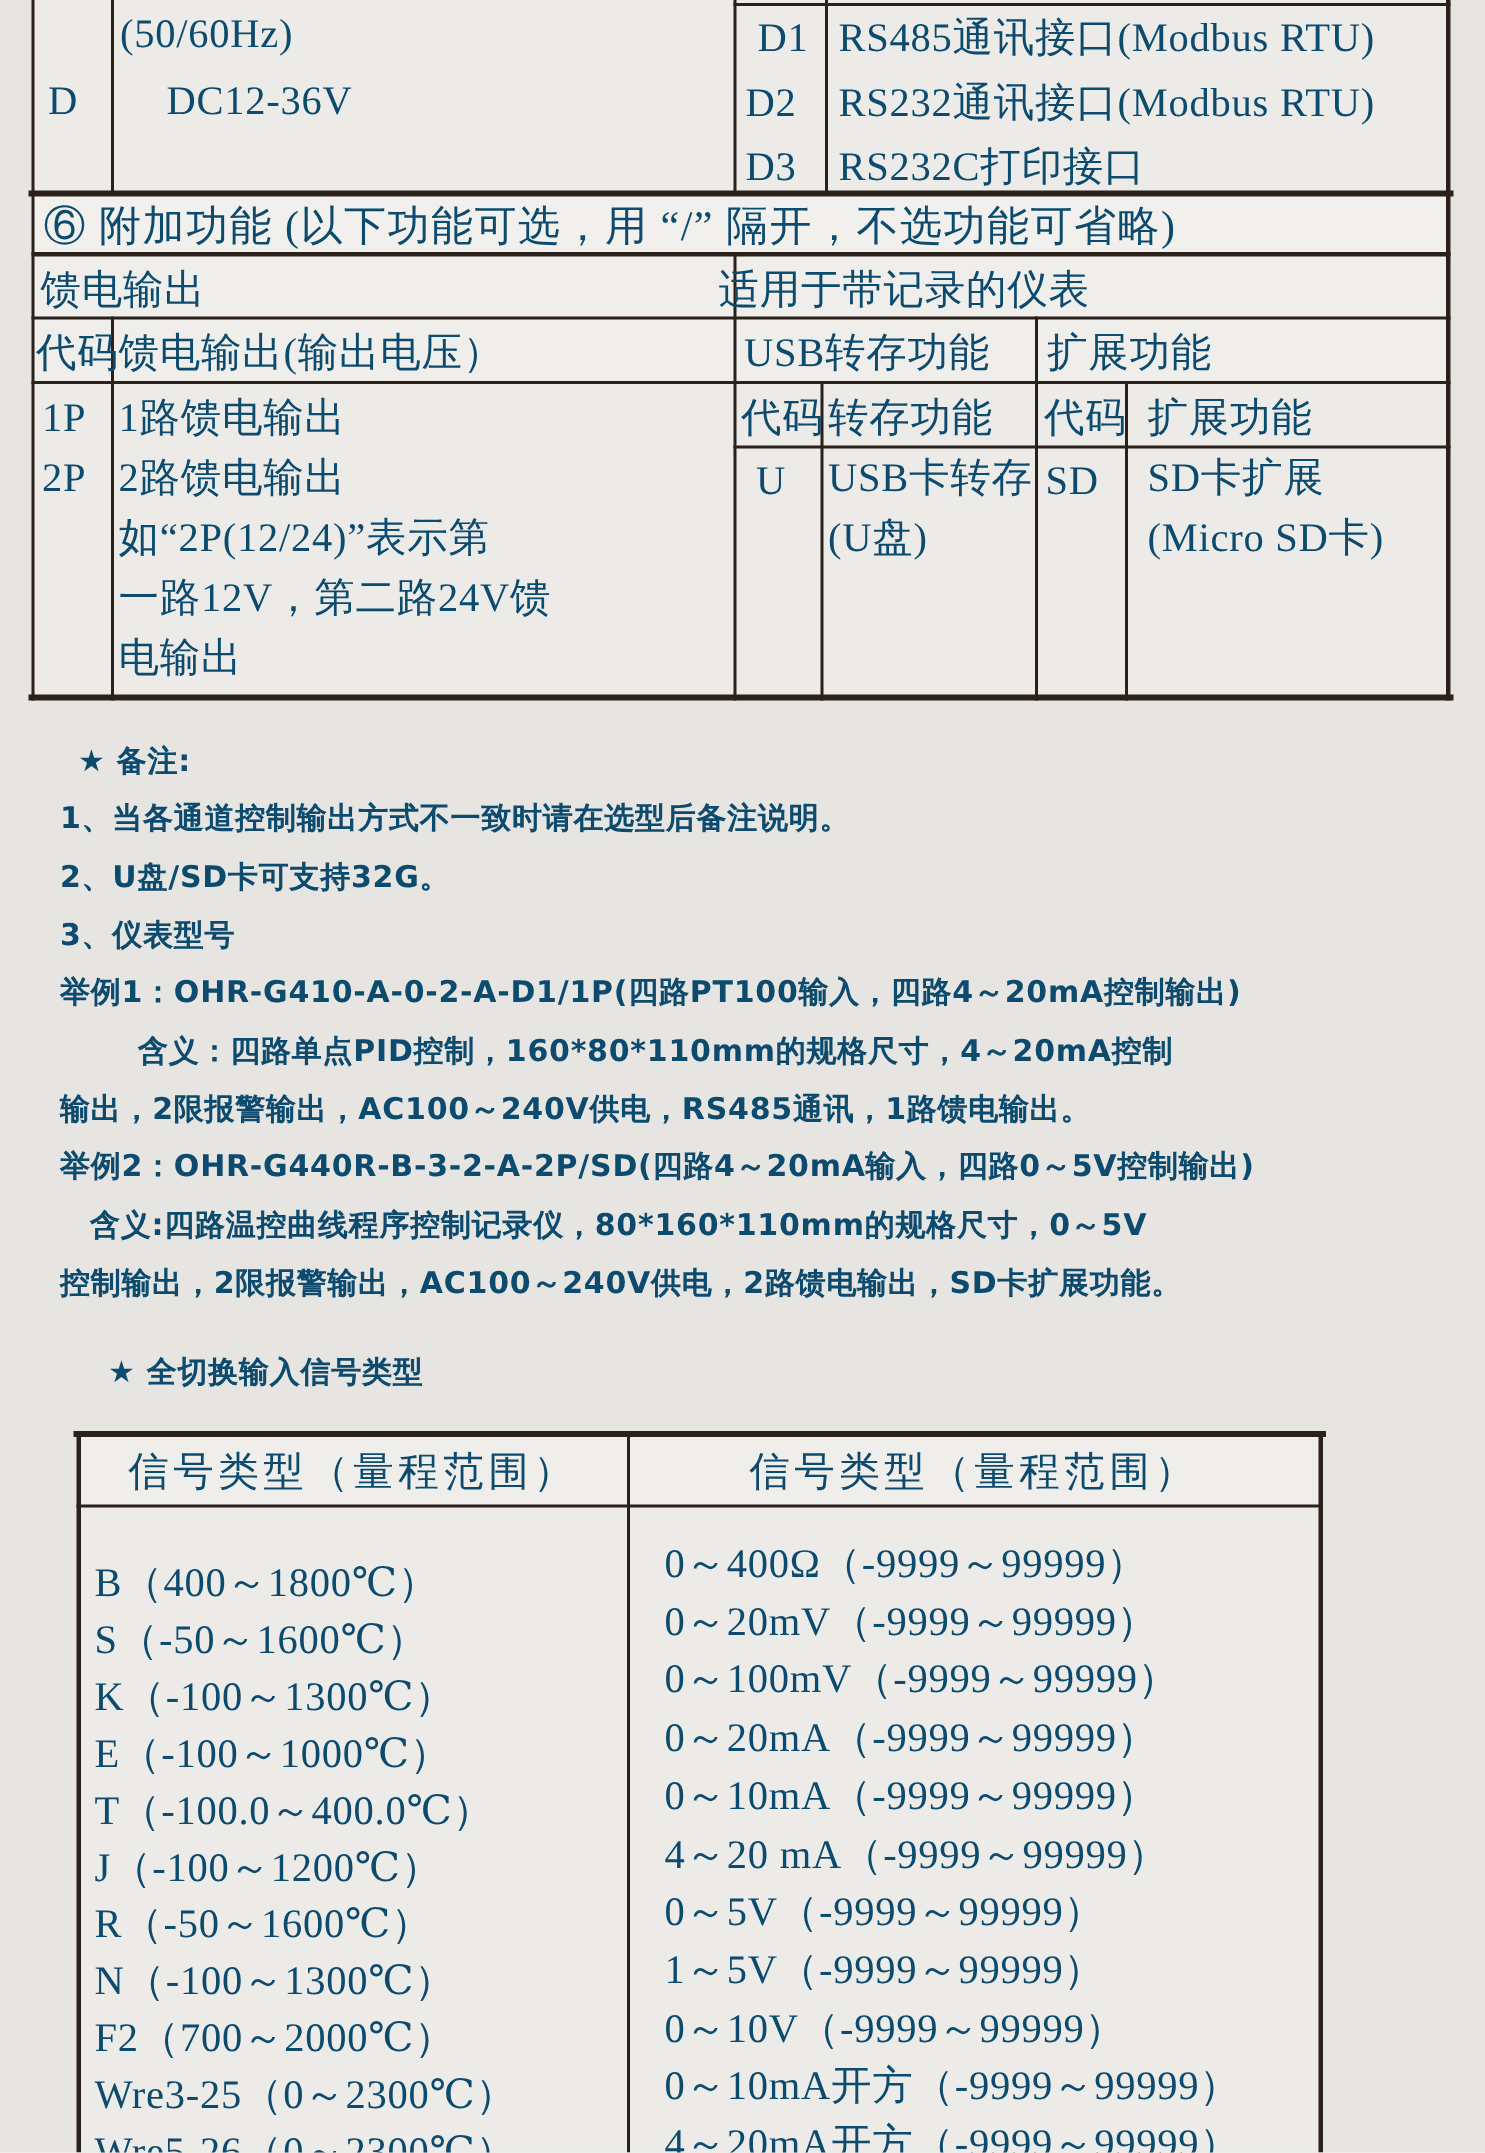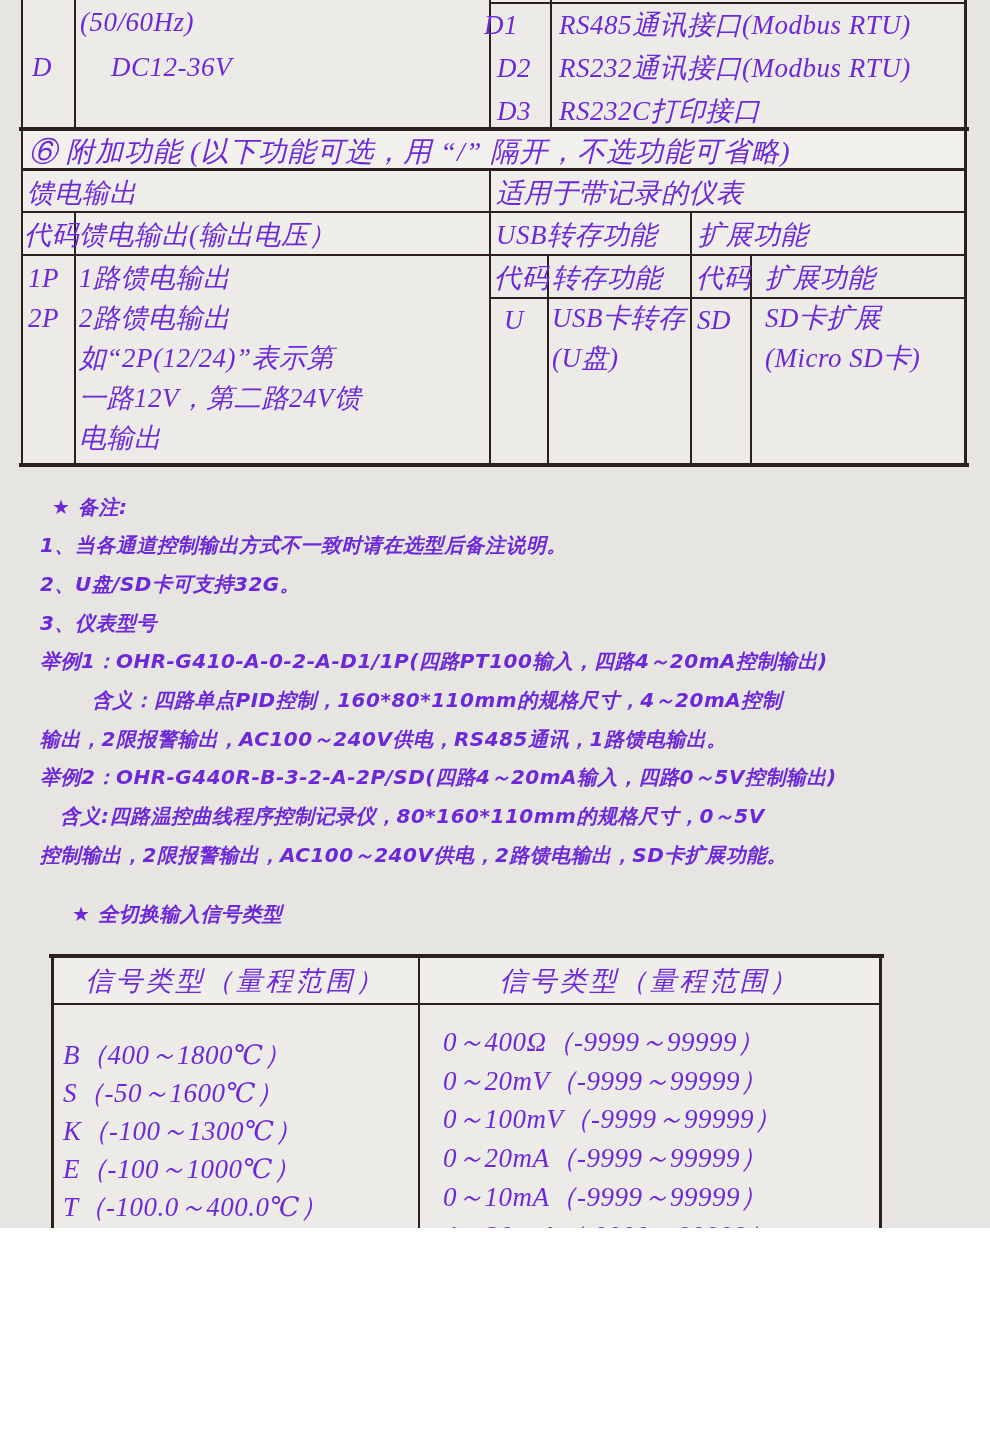--- a/index.html
+++ b/index.html
@@ -1,23 +1,22 @@
 <!DOCTYPE html>
 <html><head>
 <meta charset="utf-8">
 <style>
   html,body{margin:0;padding:0;}
   .page{
     position:relative;
-    width:990px;height:1228px;
+    width:990px;height:1435px;
     background:#e7e5e2;
     overflow:hidden;
     font-family:"Liberation Serif","DejaVu Serif",serif;
-    color:#6d28d9;
-    font-style:italic;
+    color:#0c4a6e;
   }
   .panel{position:absolute;}
   .ln{position:absolute;background:#2b211a;}
   .t{
     position:absolute;
     white-space:nowrap;
     line-height:1.15;
     font-size:27px;
     letter-spacing:0.5px;
   }
@@ -63,21 +62,21 @@
   <div class="ln" style="left:489px;top:0;width:2px;height:130px;"></div>
   <div class="ln" style="left:550px;top:0;width:2px;height:130px;"></div>
   <div class="ln" style="left:964px;top:0;width:3px;height:130px;"></div>
   <div class="ln" style="left:489px;top:2px;width:478px;height:2px;"></div>
   <div class="ln" style="left:19px;top:127px;width:950px;height:4px;"></div>
 
   <span class="t" style="left:80px;top:7px;">(50/60Hz)</span>
   <span class="t" style="left:32px;top:52px;">D</span>
   <span class="t" style="left:80px;top:52px;margin-left:31px;">DC12-36V</span>
 
-  <span class="t" style="left:484px;top:10px;text-align:right;">D1</span>
+  <span class="t" style="left:505px;top:10px;text-align:right;">D1</span>
   <span class="t" style="left:559px;top:10px;">RS485通讯接口(Modbus RTU)</span>
   <span class="t" style="left:497px;top:53px;">D2</span>
   <span class="t" style="left:559px;top:53px;">RS232通讯接口(Modbus RTU)</span>
   <span class="t" style="left:497px;top:96px;">D3</span>
   <span class="t" style="left:559px;top:96px;">RS232C打印接口</span>
 
   <div class="ln" style="left:21px;top:130px;width:2px;height:337px;"></div>
   <div class="ln" style="left:964px;top:130px;width:3px;height:337px;"></div>
   <div class="ln" style="left:21px;top:168px;width:946px;height:3px;"></div>
   <div class="ln" style="left:21px;top:211px;width:946px;height:2px;"></div>
@@ -86,21 +85,21 @@
   <div class="ln" style="left:489px;top:168px;width:2px;height:299px;"></div>
   <div class="ln" style="left:74px;top:211px;width:2px;height:256px;"></div>
   <div class="ln" style="left:690px;top:211px;width:2px;height:256px;"></div>
   <div class="ln" style="left:547px;top:254px;width:2px;height:213px;"></div>
   <div class="ln" style="left:750px;top:254px;width:2px;height:213px;"></div>
   <div class="ln" style="left:19px;top:463px;width:950px;height:4px;"></div>
 
   <span class="t sec-title" style="left:29px;top:136px;">⑥ 附加功能 (以下功能可选，用 “/” 隔开，不选功能可省略)</span>
 
   <span class="t" style="left:27px;top:178px;">馈电输出</span>
-  <span class="t" style="left:496px;top:178px;">适用于带记录的仪表</span>
+  <span class="t" style="left:479px;top:178px;">适用于带记录的仪表</span>
 
   <span class="t" style="left:24px;top:220px;">代码</span>
   <span class="t" style="left:79px;top:220px;">馈电输出(输出电压）</span>
   <span class="t" style="left:496px;top:220px;">USB转存功能</span>
   <span class="t" style="left:698px;top:220px;">扩展功能</span>
 
   <span class="t" style="left:494px;top:263px;">代码</span>
   <span class="t" style="left:552px;top:263px;">转存功能</span>
   <span class="t" style="left:696px;top:263px;">代码</span>
   <span class="t" style="left:765px;top:263px;">扩展功能</span>

